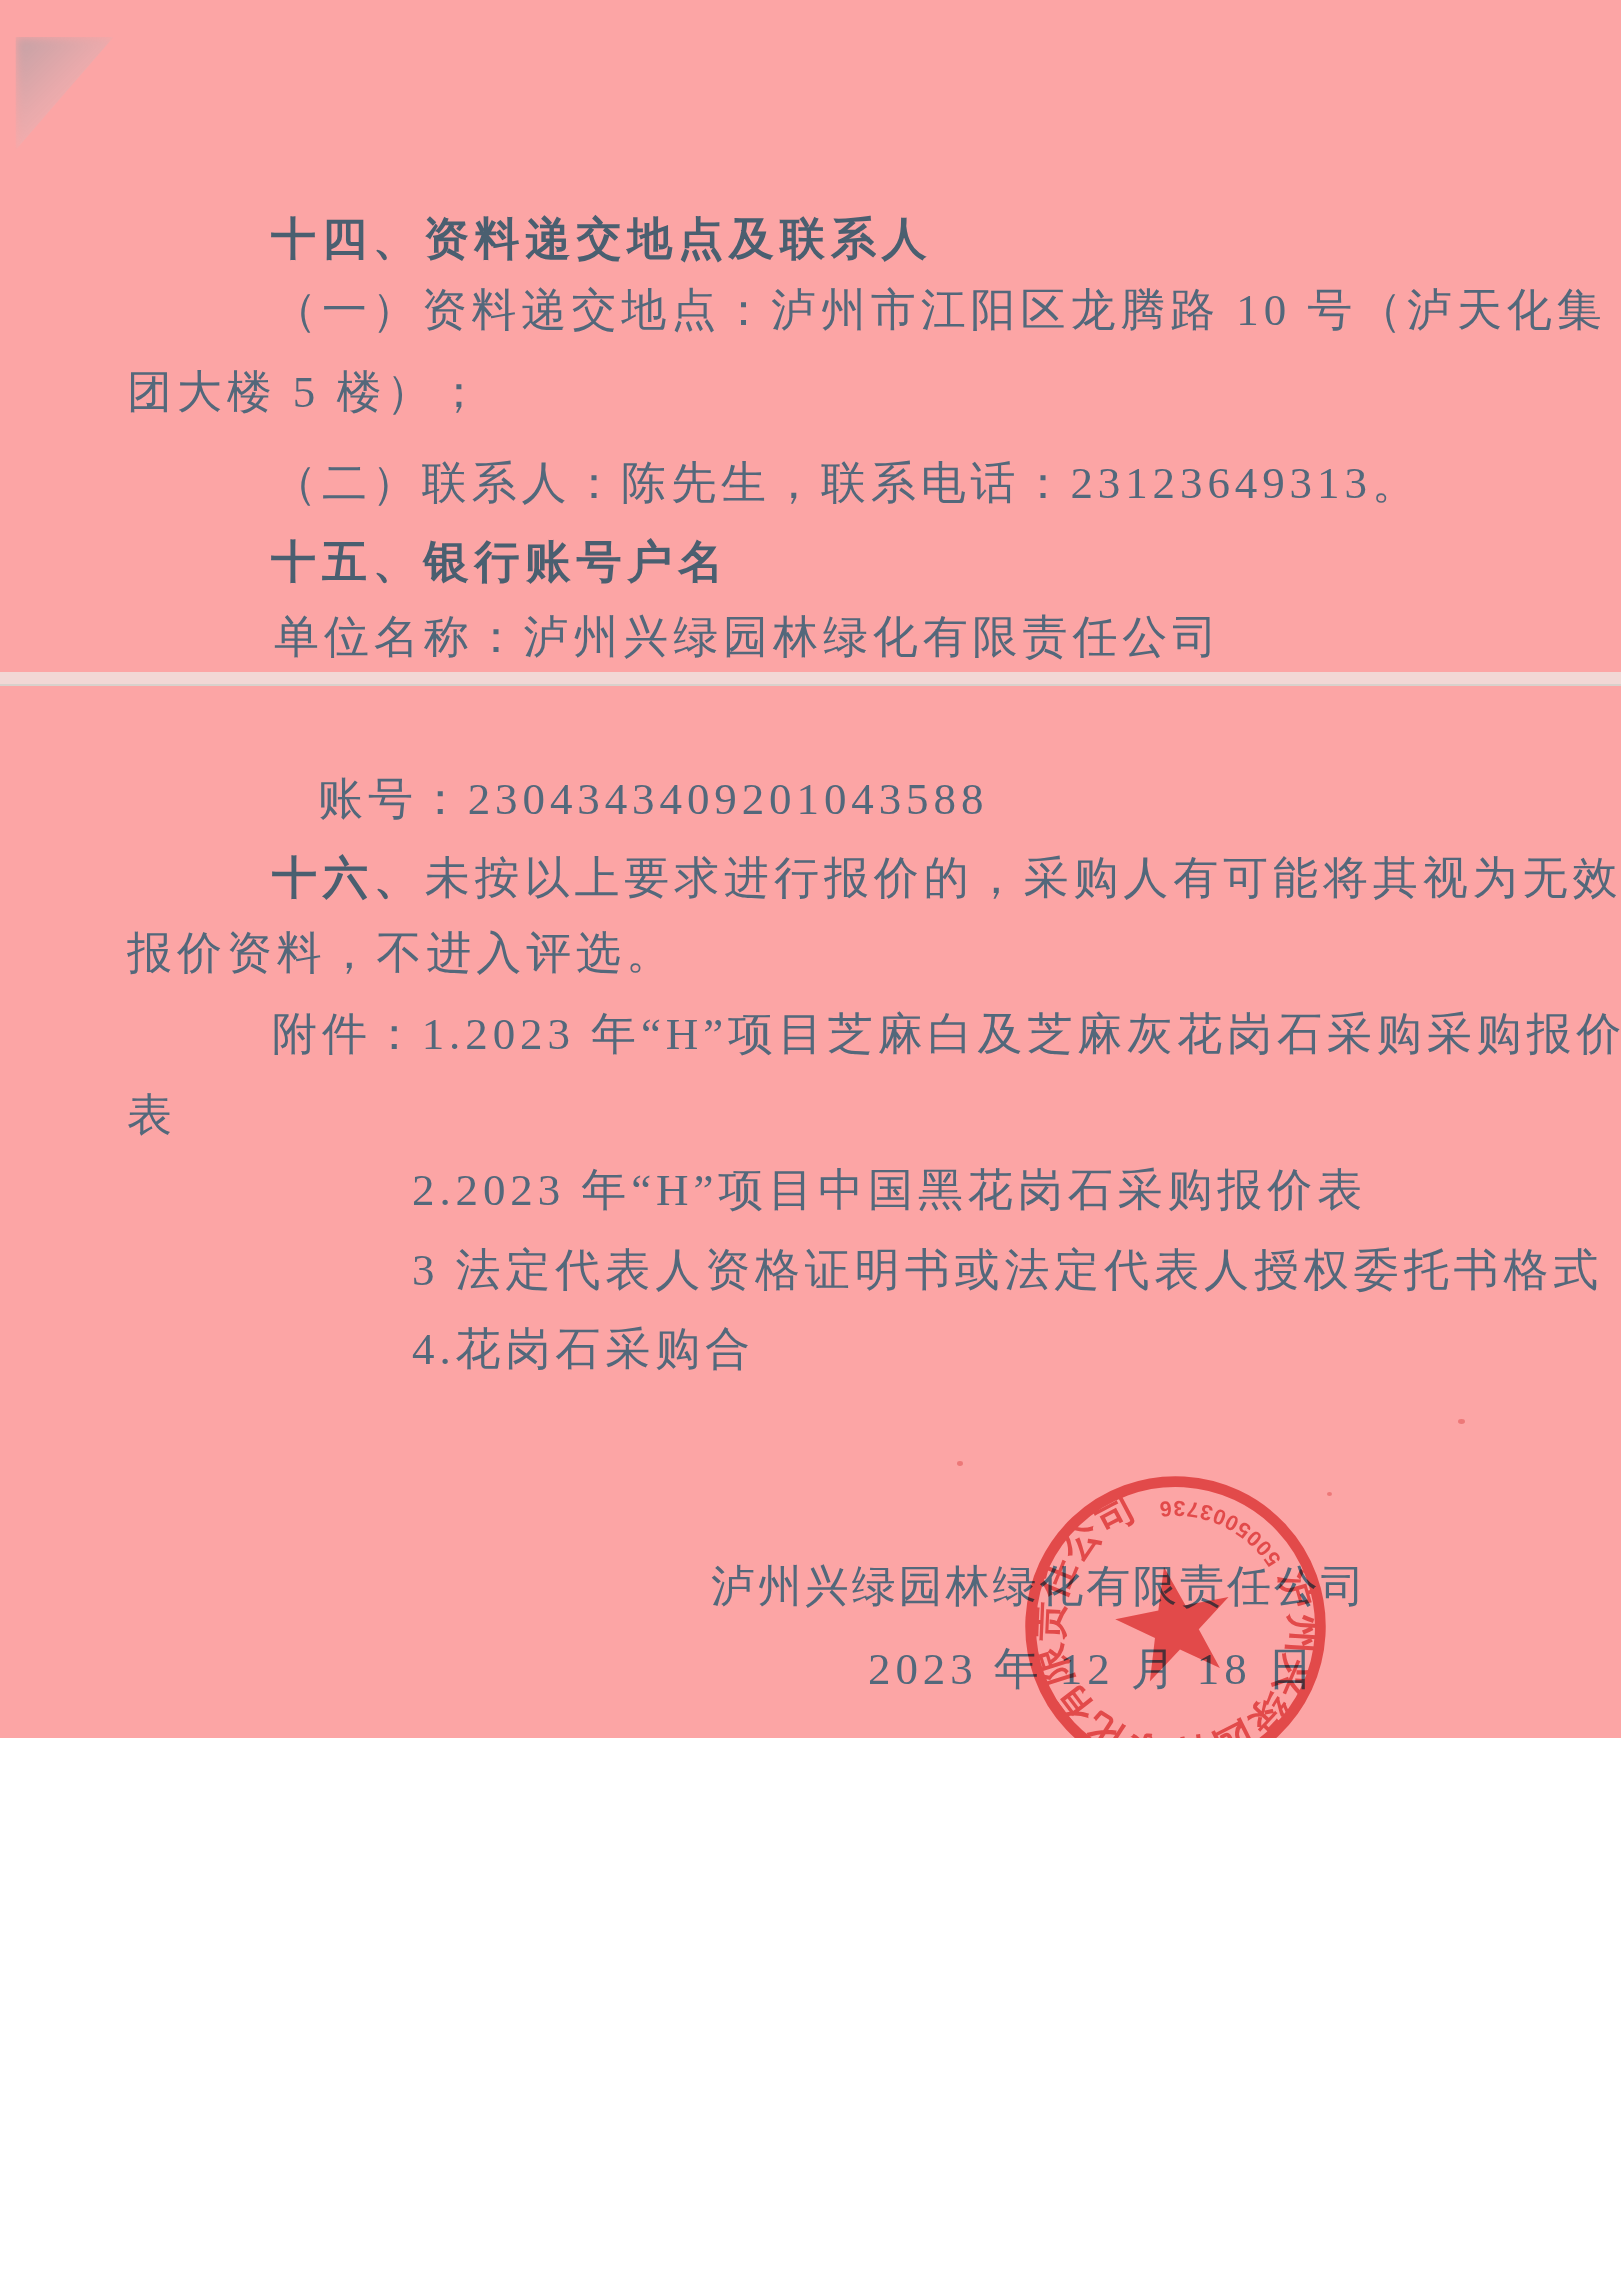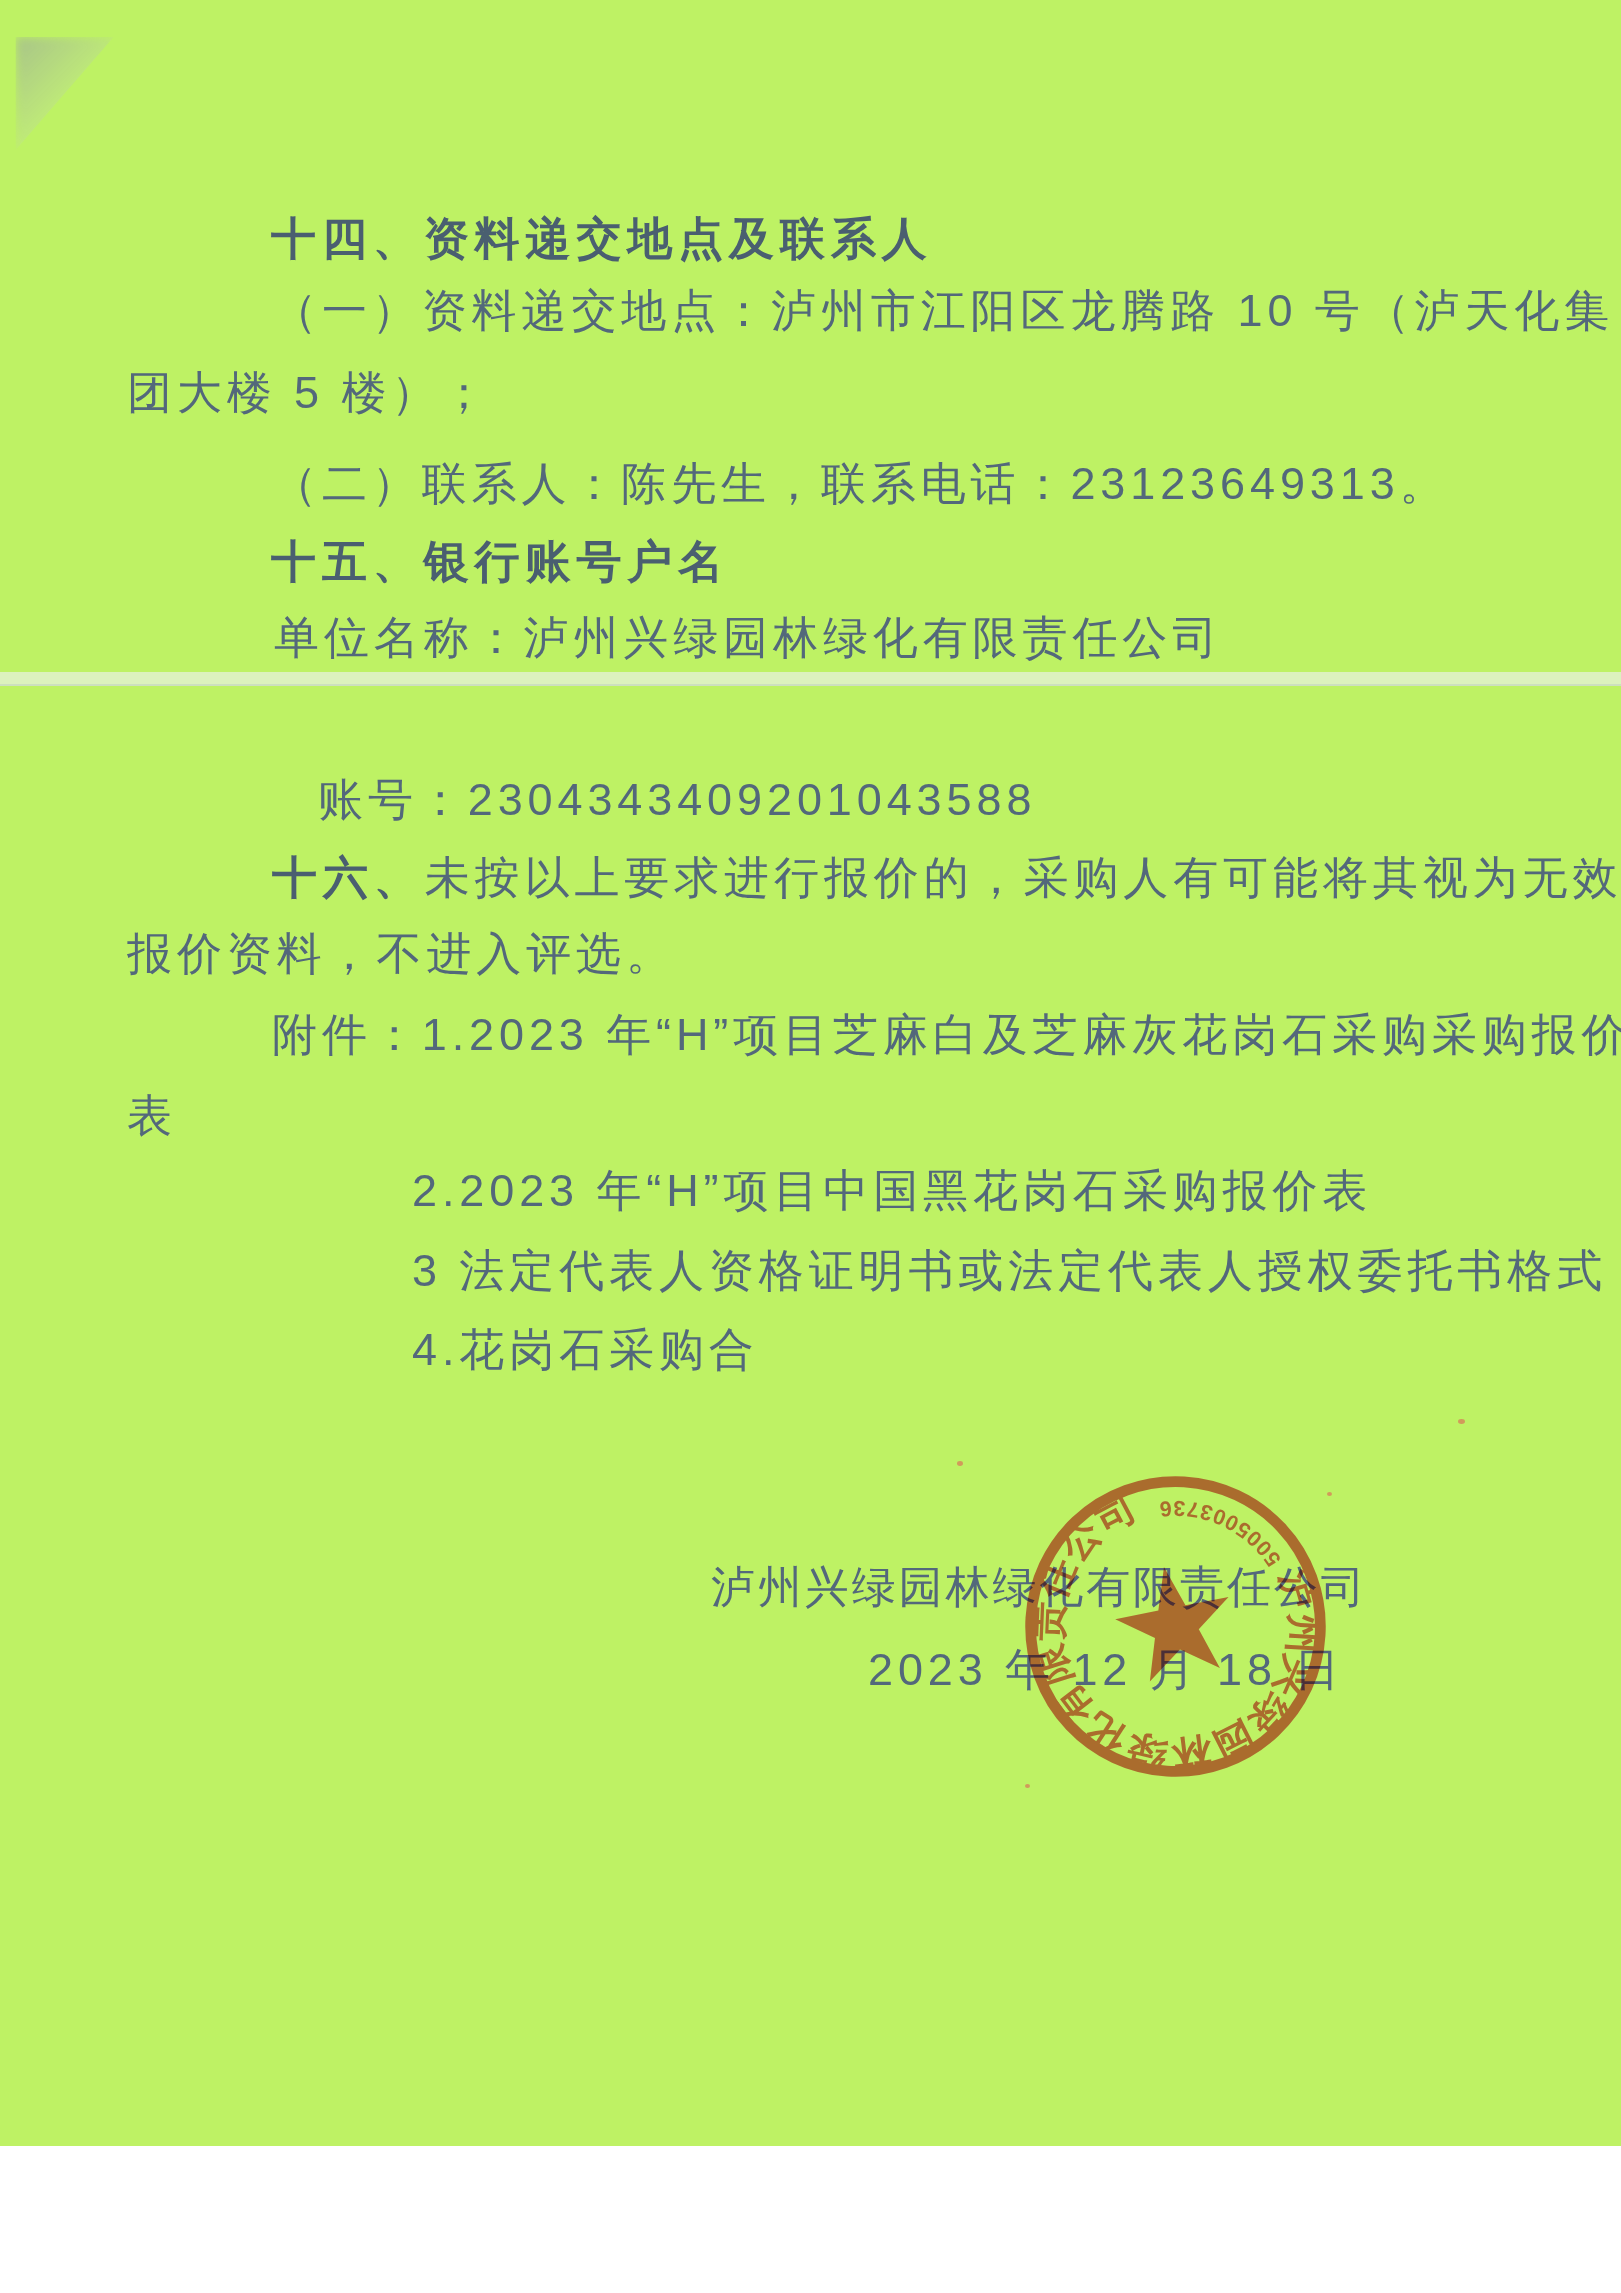--- a/index.html
+++ b/index.html
@@ -3,41 +3,41 @@
 <meta charset="utf-8">
 <style>
   html,body{margin:0;padding:0;background:#ffffff;}
   :root{
     --ink:#53687b;
     --heading-ink:#4a5f70;
     --stamp-red:#e05454;
   }
   .page{
     position:relative;
-    width:1621px;height:2146px;
-    background:#bef264;
+    width:1621px;height:1738px;
+    background:#fca5a5;
     overflow:hidden;
     font-family:"Liberation Serif","DejaVu Serif",serif;
   }
   .ln{
     position:absolute;
     white-space:nowrap;
     color:var(--ink);
     font-size:45px;
     letter-spacing:4.9px;
     line-height:1.1;
   }
   .heading{
     font-family:"Liberation Sans","DejaVu Sans",sans-serif;
     font-weight:700;
     color:var(--heading-ink);
     letter-spacing:5.9px;
   }
   .body-text{
-    font-family:Liberation Sans, sans-serif;
+    font-family:Liberation Serif, serif;
     font-weight:400;
     text-align:right;
   }
   
   .scan-band{
     position:absolute;left:0;top:672px;width:1621px;height:11.8px;
     background:rgba(236,241,238,0.65);
     border-bottom:2px solid rgba(186,202,193,0.45);
   }
   

